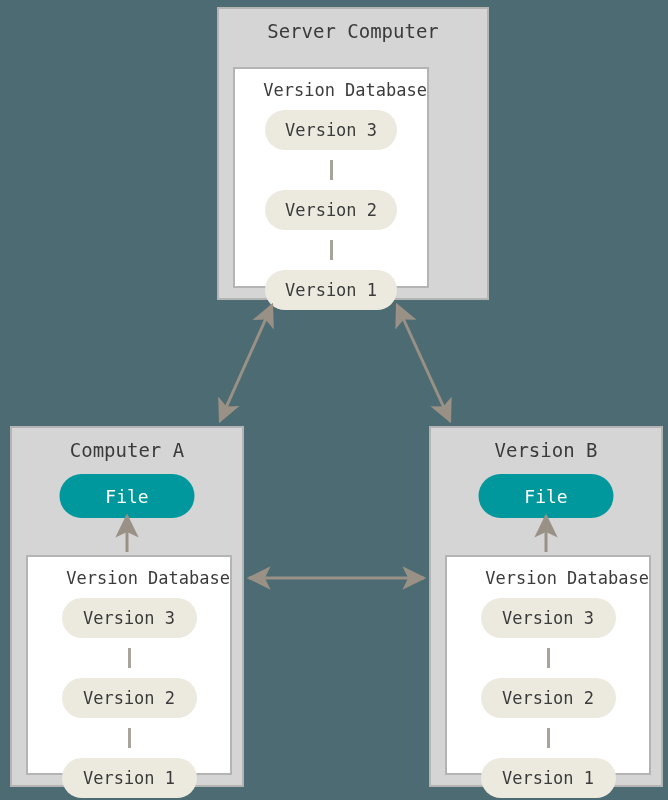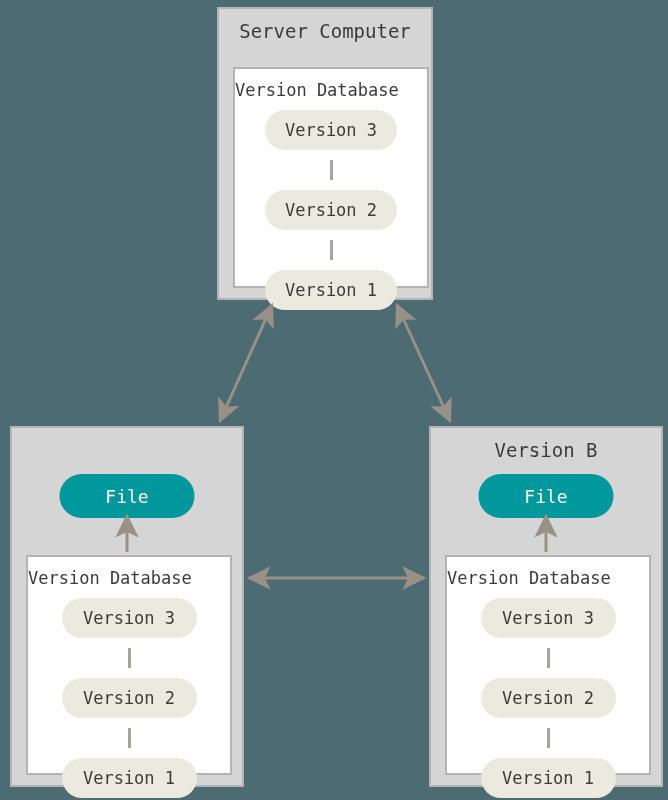--- a/index.html
+++ b/index.html
@@ -31,21 +31,21 @@
   
   .machine {
     position: absolute;
     background: #d5d5d5;
     border: 2px solid #b4b4b4;
     box-sizing: border-box;
   }
   #server-computer {
     left: 217px;
     top: 7px;
-    width: 216px;
+    width: 272px;
     height: 293px;
   }
   #computer-a {
     left: 10px;
     top: 426px;
     width: 234px;
     height: 361px;
   }
   #computer-b {
     left: 429px;
@@ -99,21 +99,21 @@
     width: 206px;
     height: 220px;
   }
   #vdb-b {
     left: 14px;
     top: 127px;
     width: 206px;
     height: 220px;
   }
   .vdb-title {
-    text-align: left;
+    text-align: right;
     font-size: 17px;
     color: #3b3b3b;
     margin-top: 11px;
     white-space: nowrap;
   }
   .version-list {
     position: relative;
     margin-top: 8px;
   }
   .version-pill {
@@ -165,20 +165,21 @@
         <div class="version-pill">Version 2</div>
         <div class="version-gap">
           <div class="version-connector"></div>
         </div>
         <div class="version-pill">Version 1</div>
       </div>
     </div>
   </div>
 
   <div class="machine" id="computer-a">
+    <div class="machine-title">Computer A</div>
     <div class="file-pill">File</div>
     <div class="vdb" id="vdb-a">
       <div class="vdb-title">Version Database</div>
       <div class="version-list">
         <div class="version-pill">Version 3</div>
         <div class="version-gap">
           <div class="version-connector"></div>
         </div>
         <div class="version-pill">Version 2</div>
         <div class="version-gap">

